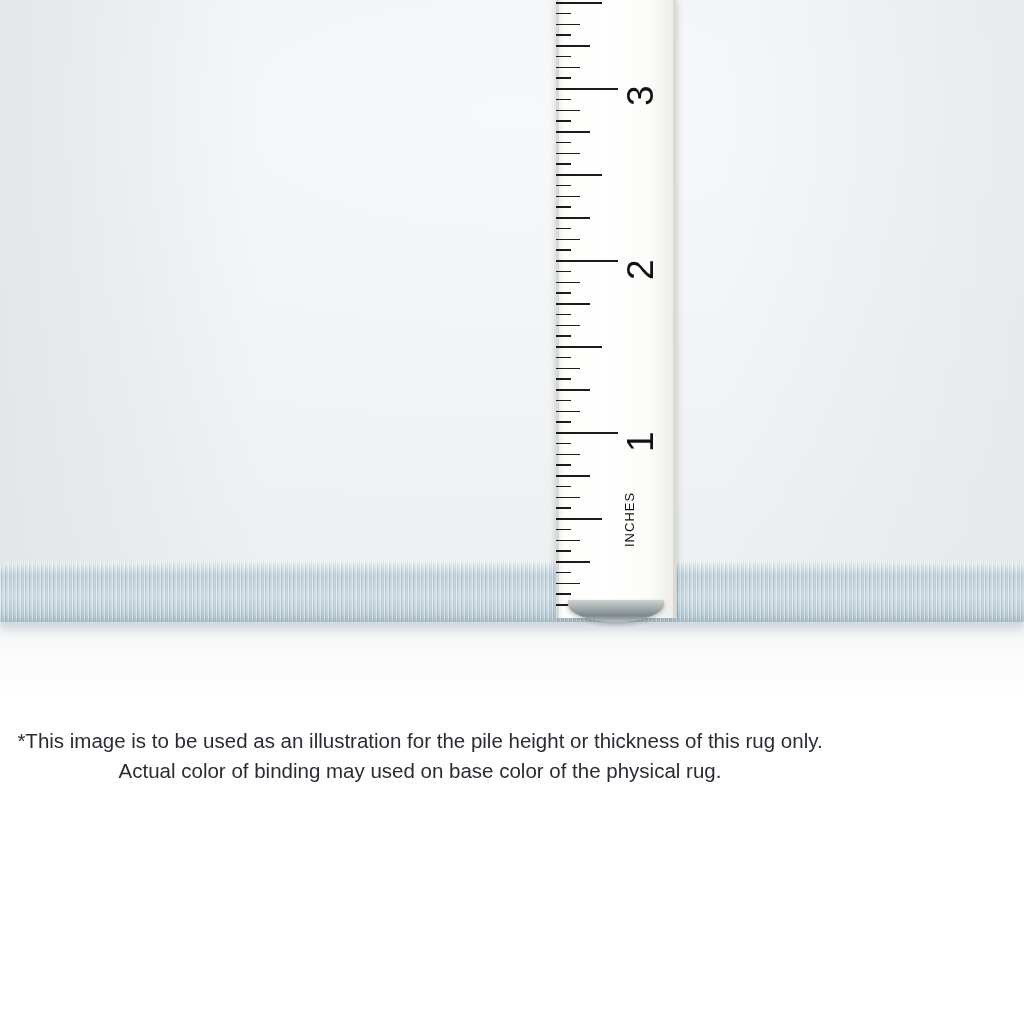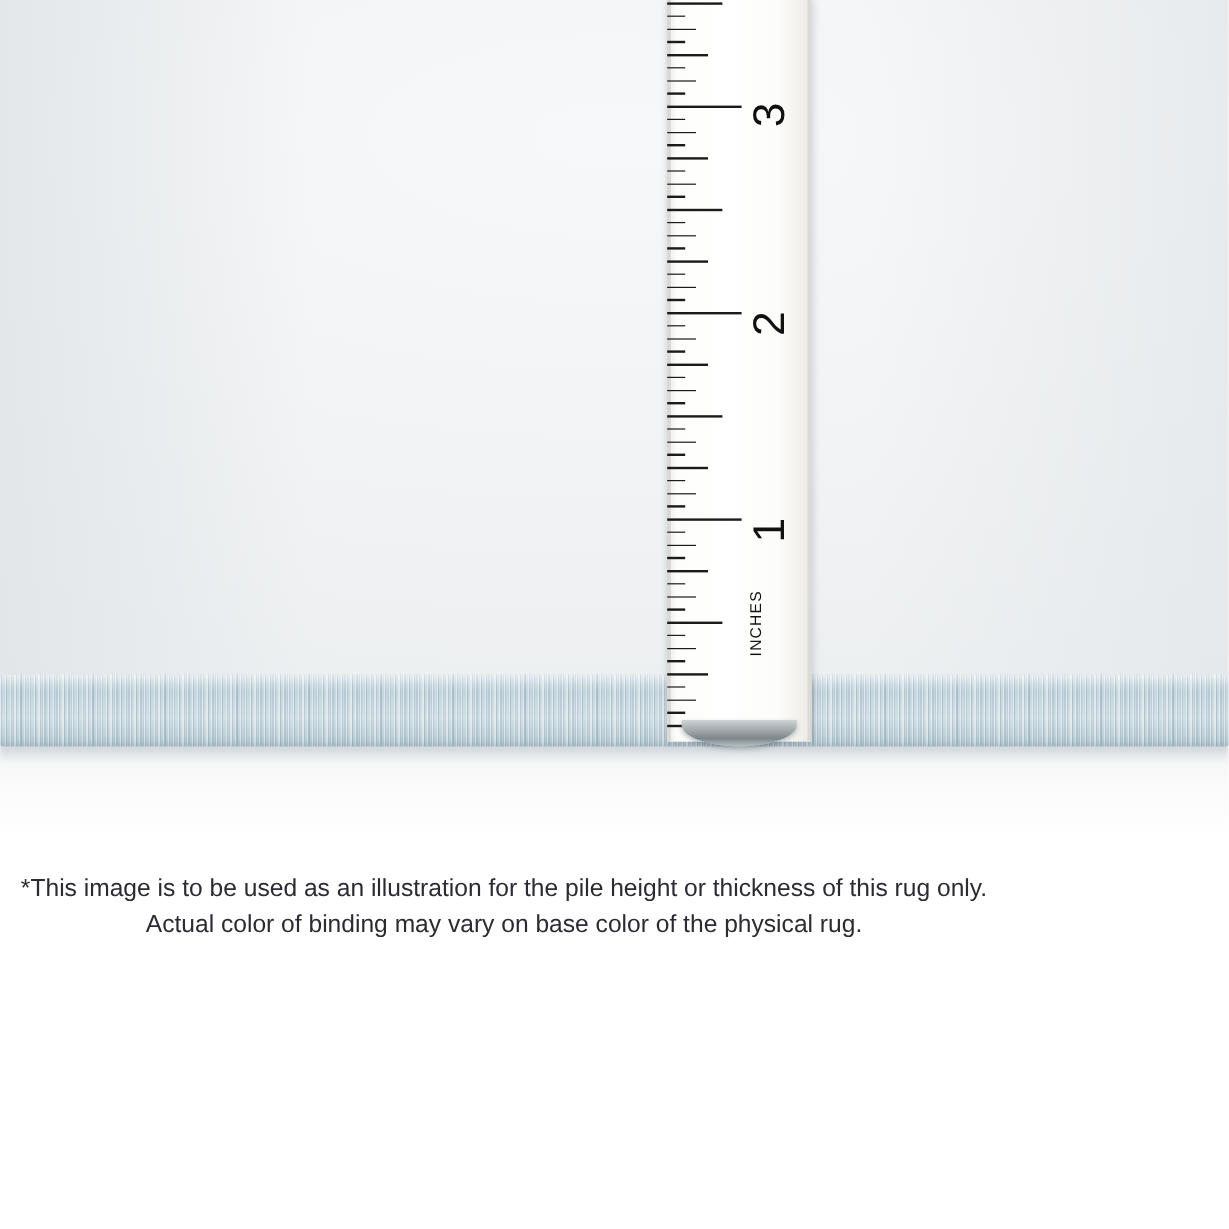--- a/index.html
+++ b/index.html
@@ -314,16 +314,16 @@
       <div class="num" style="top:106px;">3</div>
 
       <div class="inches-label" style="top:547px;">INCHES</div>
     </div>
 
     <div class="tape-tip"></div>
   </div>
 
   <div class="caption">
     <span class="line">*This image is to be used as an illustration for the pile height or thickness of this rug only.</span>
-    <span class="line">Actual color of binding may vary on base color of the physical rug.</span>
+    <span class="line">Actual color of binding may used on base color of the physical rug.</span>
   </div>
 
 </div>
 
 </body></html>

